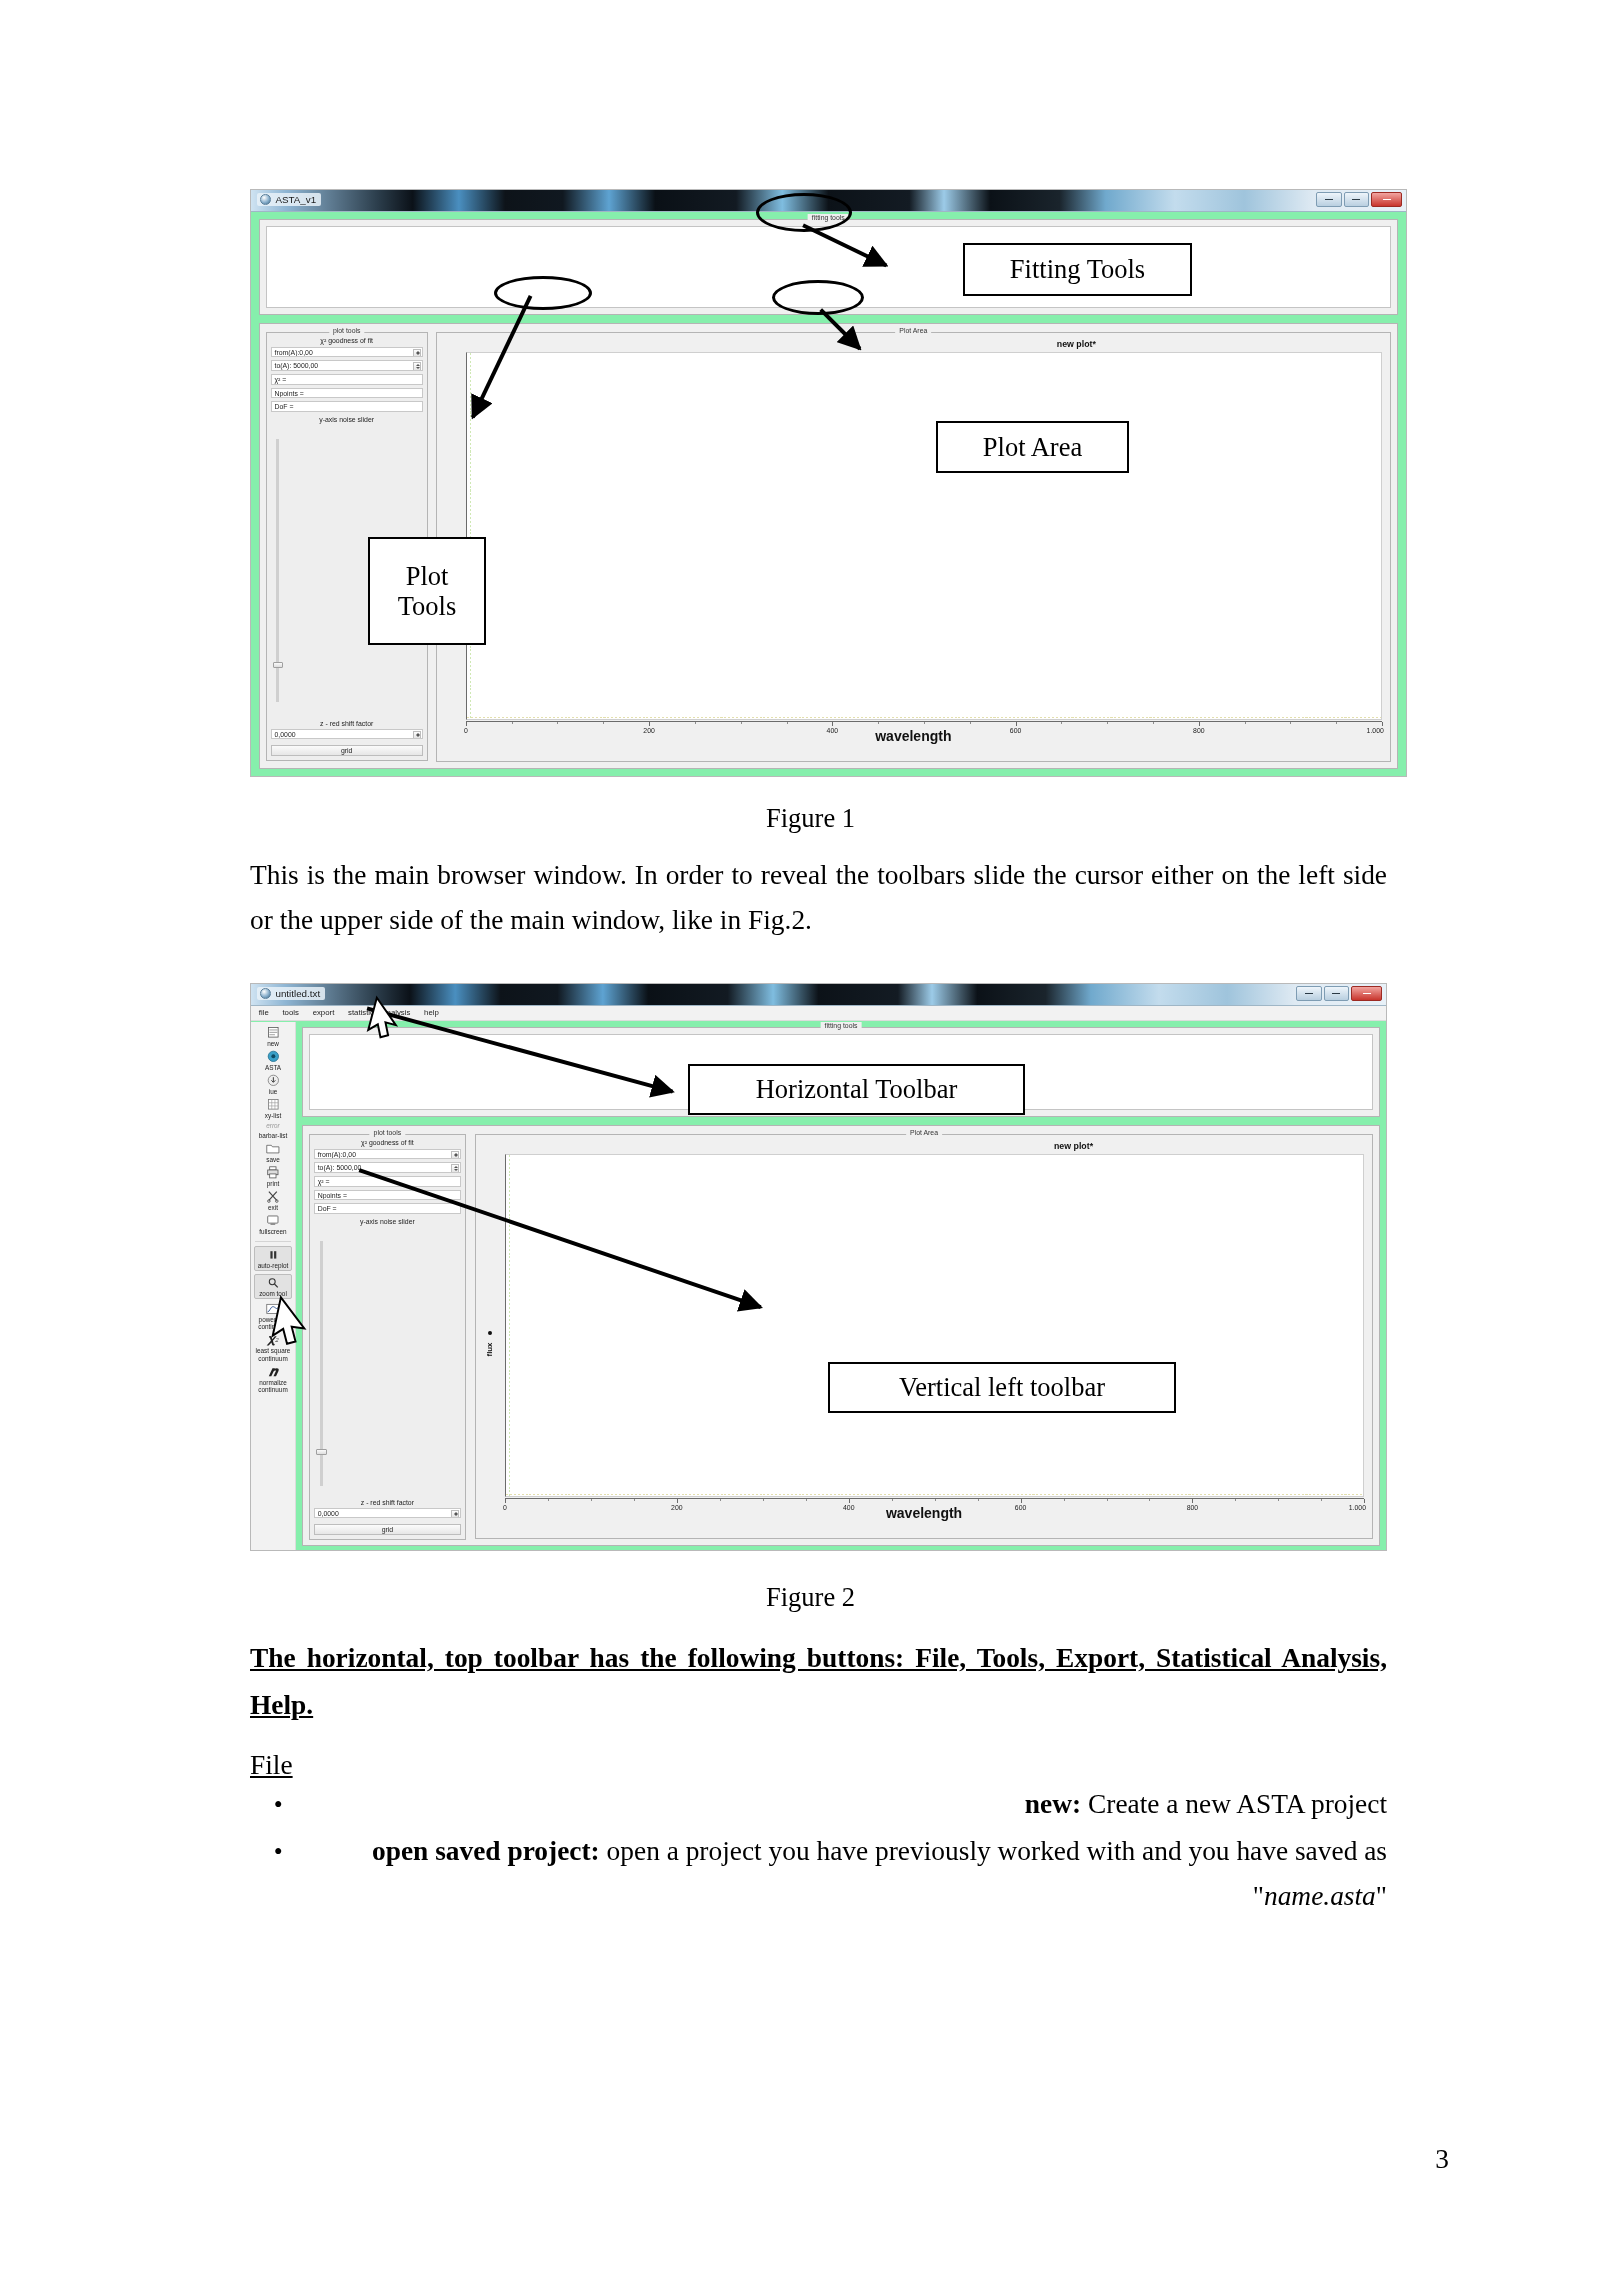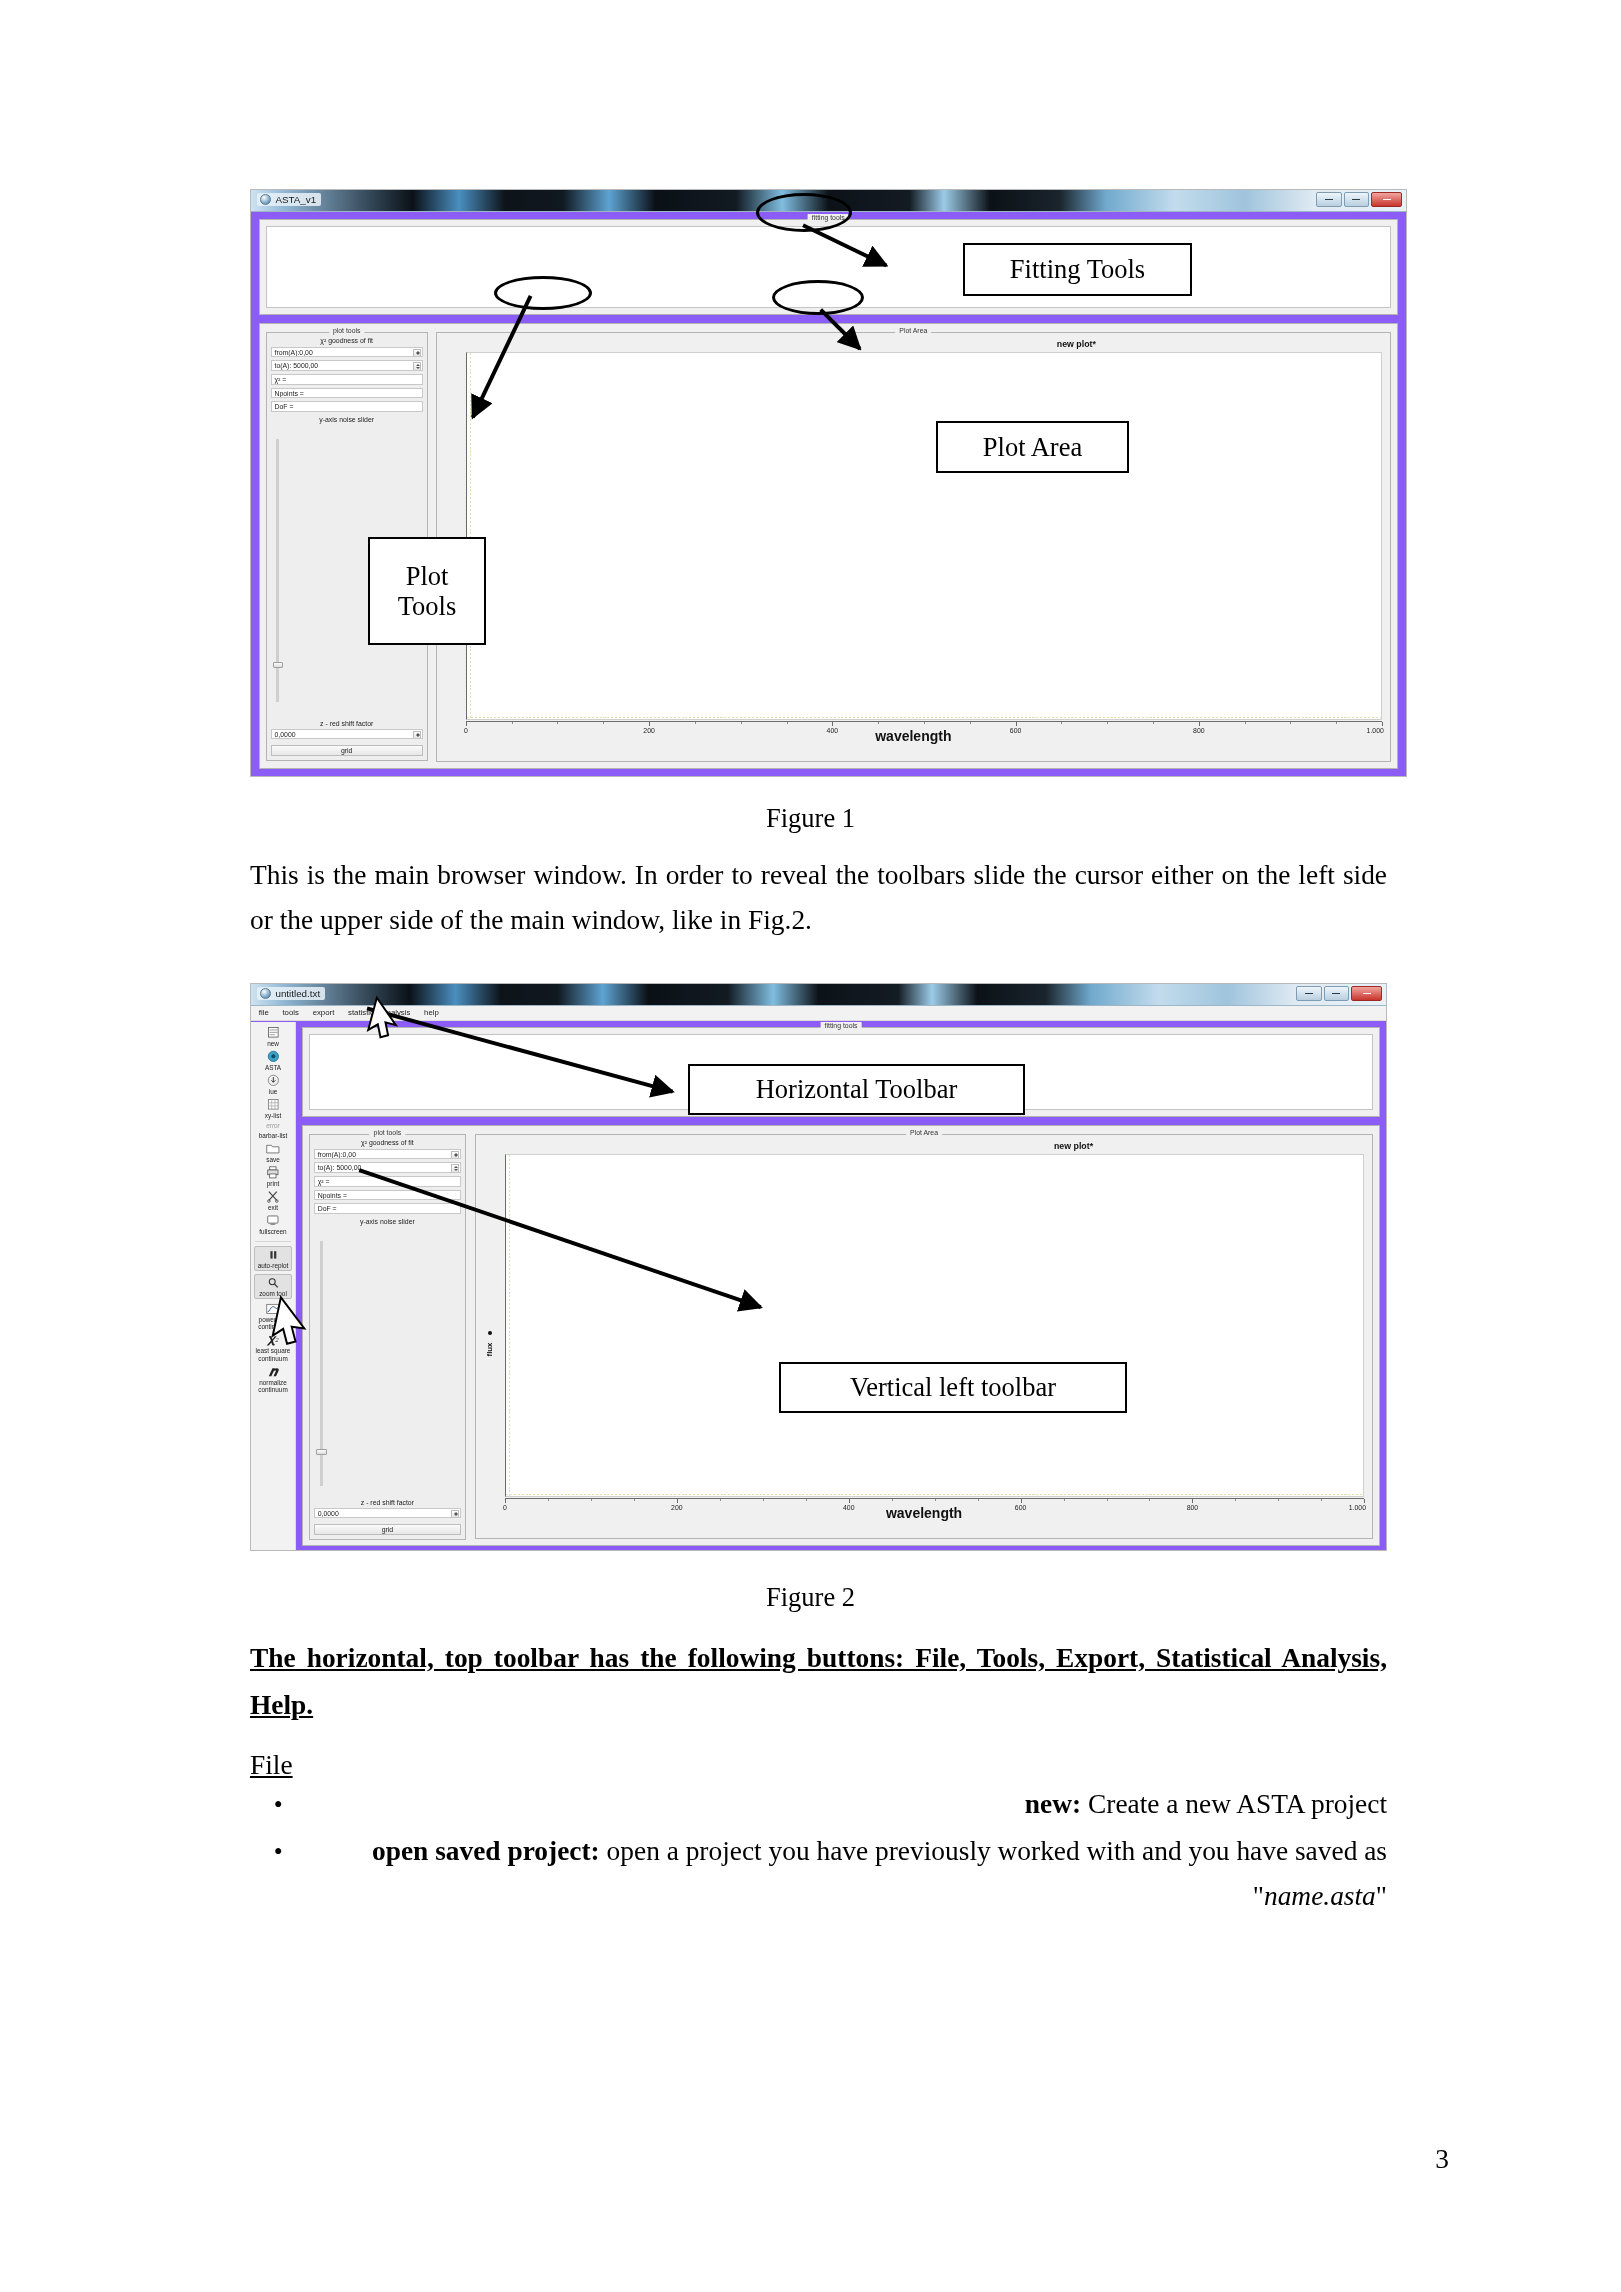--- a/index.html
+++ b/index.html
@@ -52,21 +52,21 @@
   .pagenum {
     position:absolute;
     right:172px; bottom:118px;
     font-size:27.4px;
   }
 
   
   .shot {
     position:absolute;
     border:1px solid #b9b9b9;
-    background:#8b5cf6;
+    background:#86efac;
     overflow:hidden;
   }
   
   .titlebar {
     position:relative;
     height:21.6px;
     background:
       linear-gradient(90deg,
         #cfe3f2 0%, #8fb6d4 3%, #2b3d4b 11%, #0b1118 14%,
         #4a8fc0 18%, #0d1319 22%, #101820 27%, #5ea3d2 31%,
@@ -695,21 +695,21 @@
           <path d="M0 0 L0 34 L8 26 L14 38 L21 34 L15 22 L26 22 Z" fill="#ffffff" stroke="#000" stroke-width="2"></path>
         </g>
         <g transform="translate(30,320) rotate(12) scale(1.0)">
           <path d="M0 0 L0 40 L9 31 L16 45 L24 41 L17 27 L30 26 Z" fill="#ffffff" stroke="#000" stroke-width="2"></path>
         </g>
       </svg>
     </div>
   </div>
 
   <div class="callout" style="left:688px; top:1064px; width:337px; height:51px;">Horizontal Toolbar</div>
-  <div class="callout" style="left:779px; top:1362px; width:348px; height:51px;">Vertical left toolbar</div>
+  <div class="callout" style="left:828px; top:1362px; width:348px; height:51px;">Vertical left toolbar</div>
 
   <div class="fig-caption" style="position:absolute; left:0; right:0; top:1568px;">Figure 2</div>
 
   <div class="body-par u-head" style="left:250px; top:1635px; width:1137px; line-height:47px;">The horizontal, top toolbar has the following buttons: File, Tools, Export, Statistical Analysis, Help.</div>
 
   <div class="body-par" style="left:250px; top:1743px; width:196px; text-decoration:underline;">File</div>
 
   <ul class="bullets" style="position:absolute; left:260px; top:1782px; width:1127px;">
     <li>
       <span class="b">new:</span><span> Create a new ASTA project</span>

